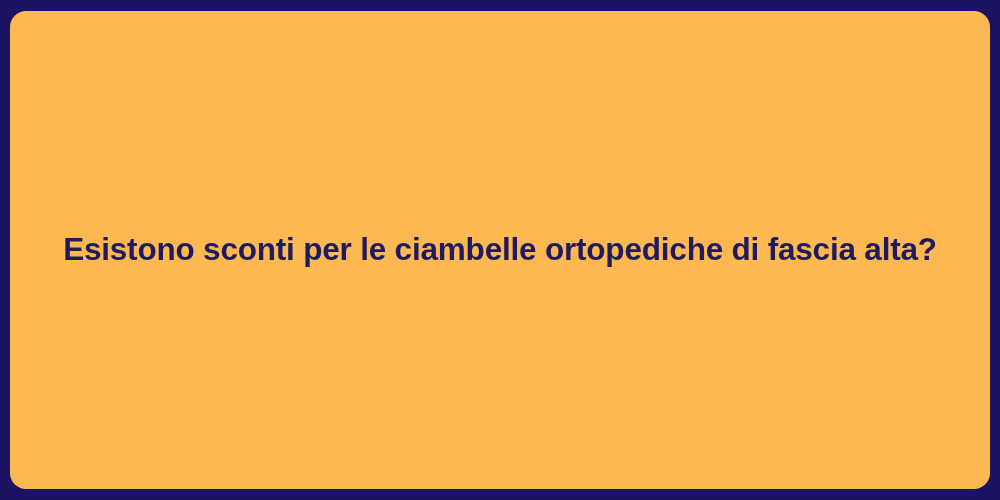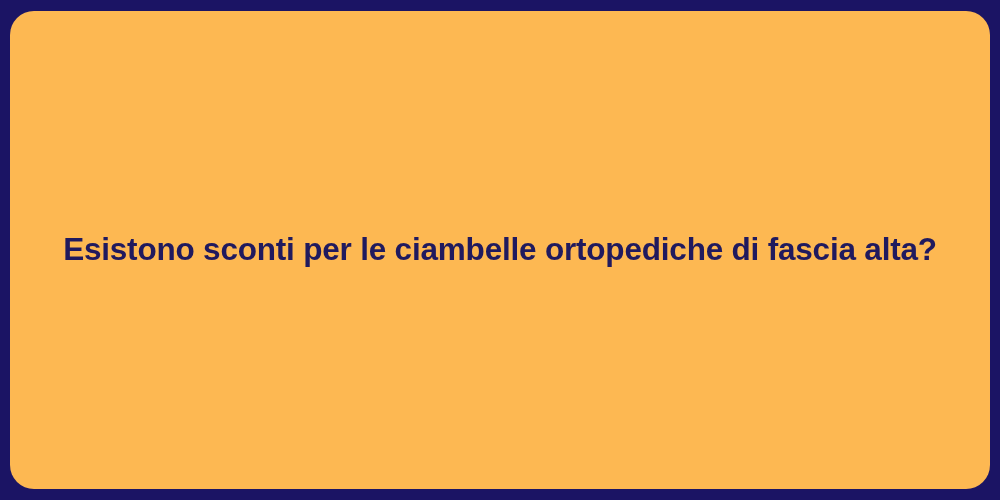--- a/index.html
+++ b/index.html
@@ -23,21 +23,21 @@
     height: 500px;
     background: #1b1464;
     padding: 11px 10px;
   }
 
   #card-panel {
     box-sizing: border-box;
     width: 100%;
     height: 100%;
     background: #fdb852;
-    border-radius: 24px;
+    border-radius: 16px;
     display: flex;
     align-items: center;
     justify-content: center;
     padding: 0 62px;
   }
 
   #question-text {
     margin: 0;
     color: #201a5e;
     font-family: "Liberation Sans", sans-serif;

